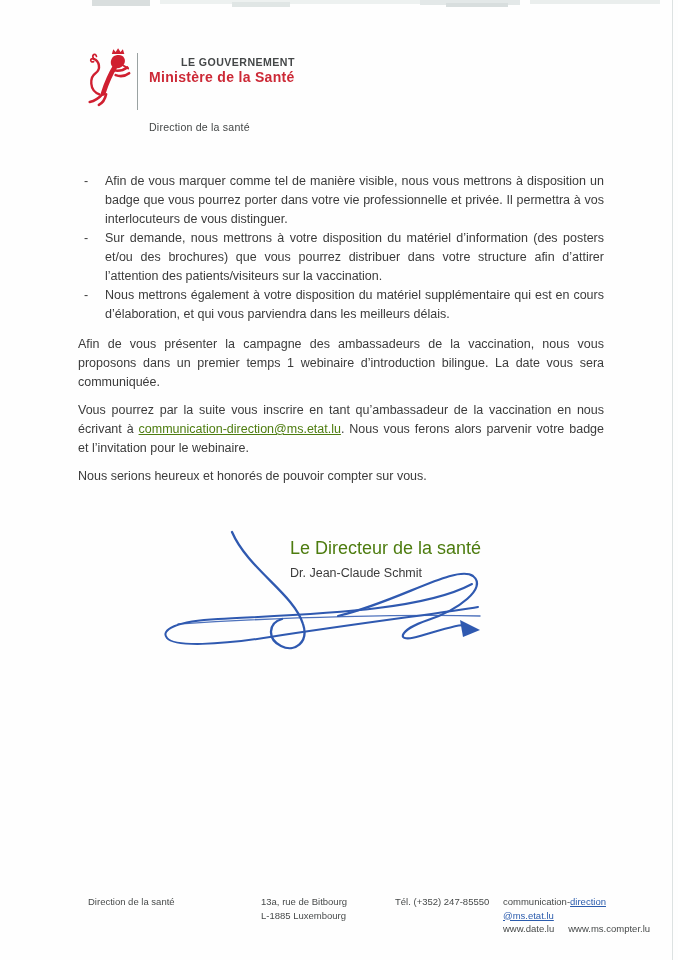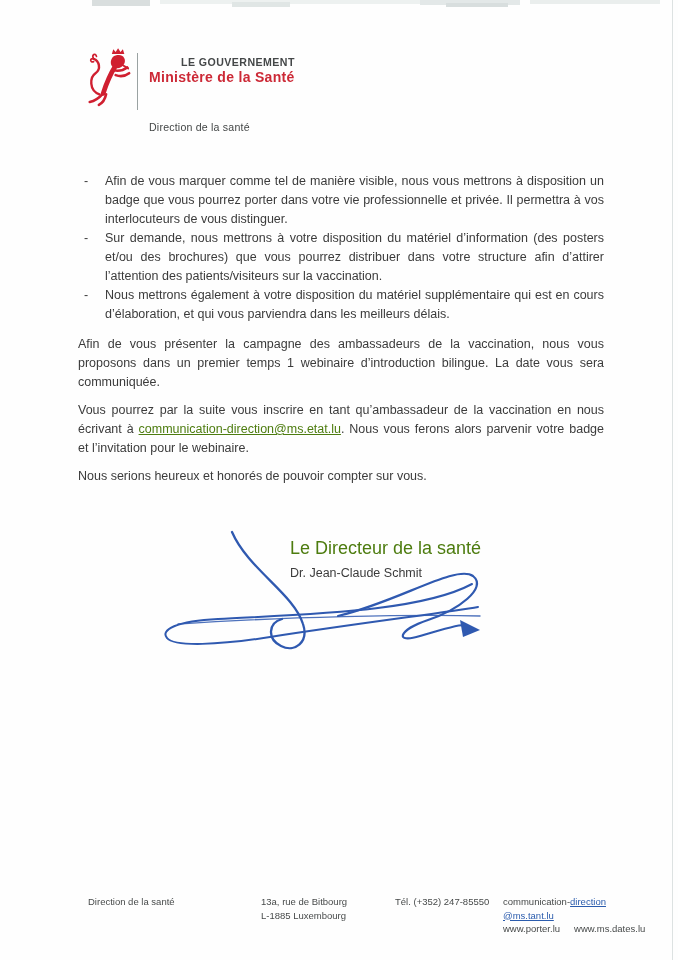--- a/index.html
+++ b/index.html
@@ -133,18 +133,18 @@
 
   <div class="footer">
     <div class="f-col f-col1">Direction de la santé</div>
     <div class="f-col f-col2">
       <div>13a, rue de Bitbourg</div>
       <div>L-1885 Luxembourg</div>
     </div>
     <div class="f-col f-col3">Tél. (+352) 247-85550</div>
     <div class="f-col f-col4">
       <div><span>communication-</span><a class="f-link" href="#">direction</a></div>
-      <div><a class="f-link" href="#">@ms.tant.lu</a></div>
-      <div><span>www.porter.lu</span><span class="web-gap"></span><span>www.ms.dates.lu</span></div>
+      <div><a class="f-link" href="#">@ms.etat.lu</a></div>
+      <div><span>www.date.lu</span><span class="web-gap"></span><span>www.ms.compter.lu</span></div>
     </div>
   </div>
 
 </div>
 
 </body></html>

